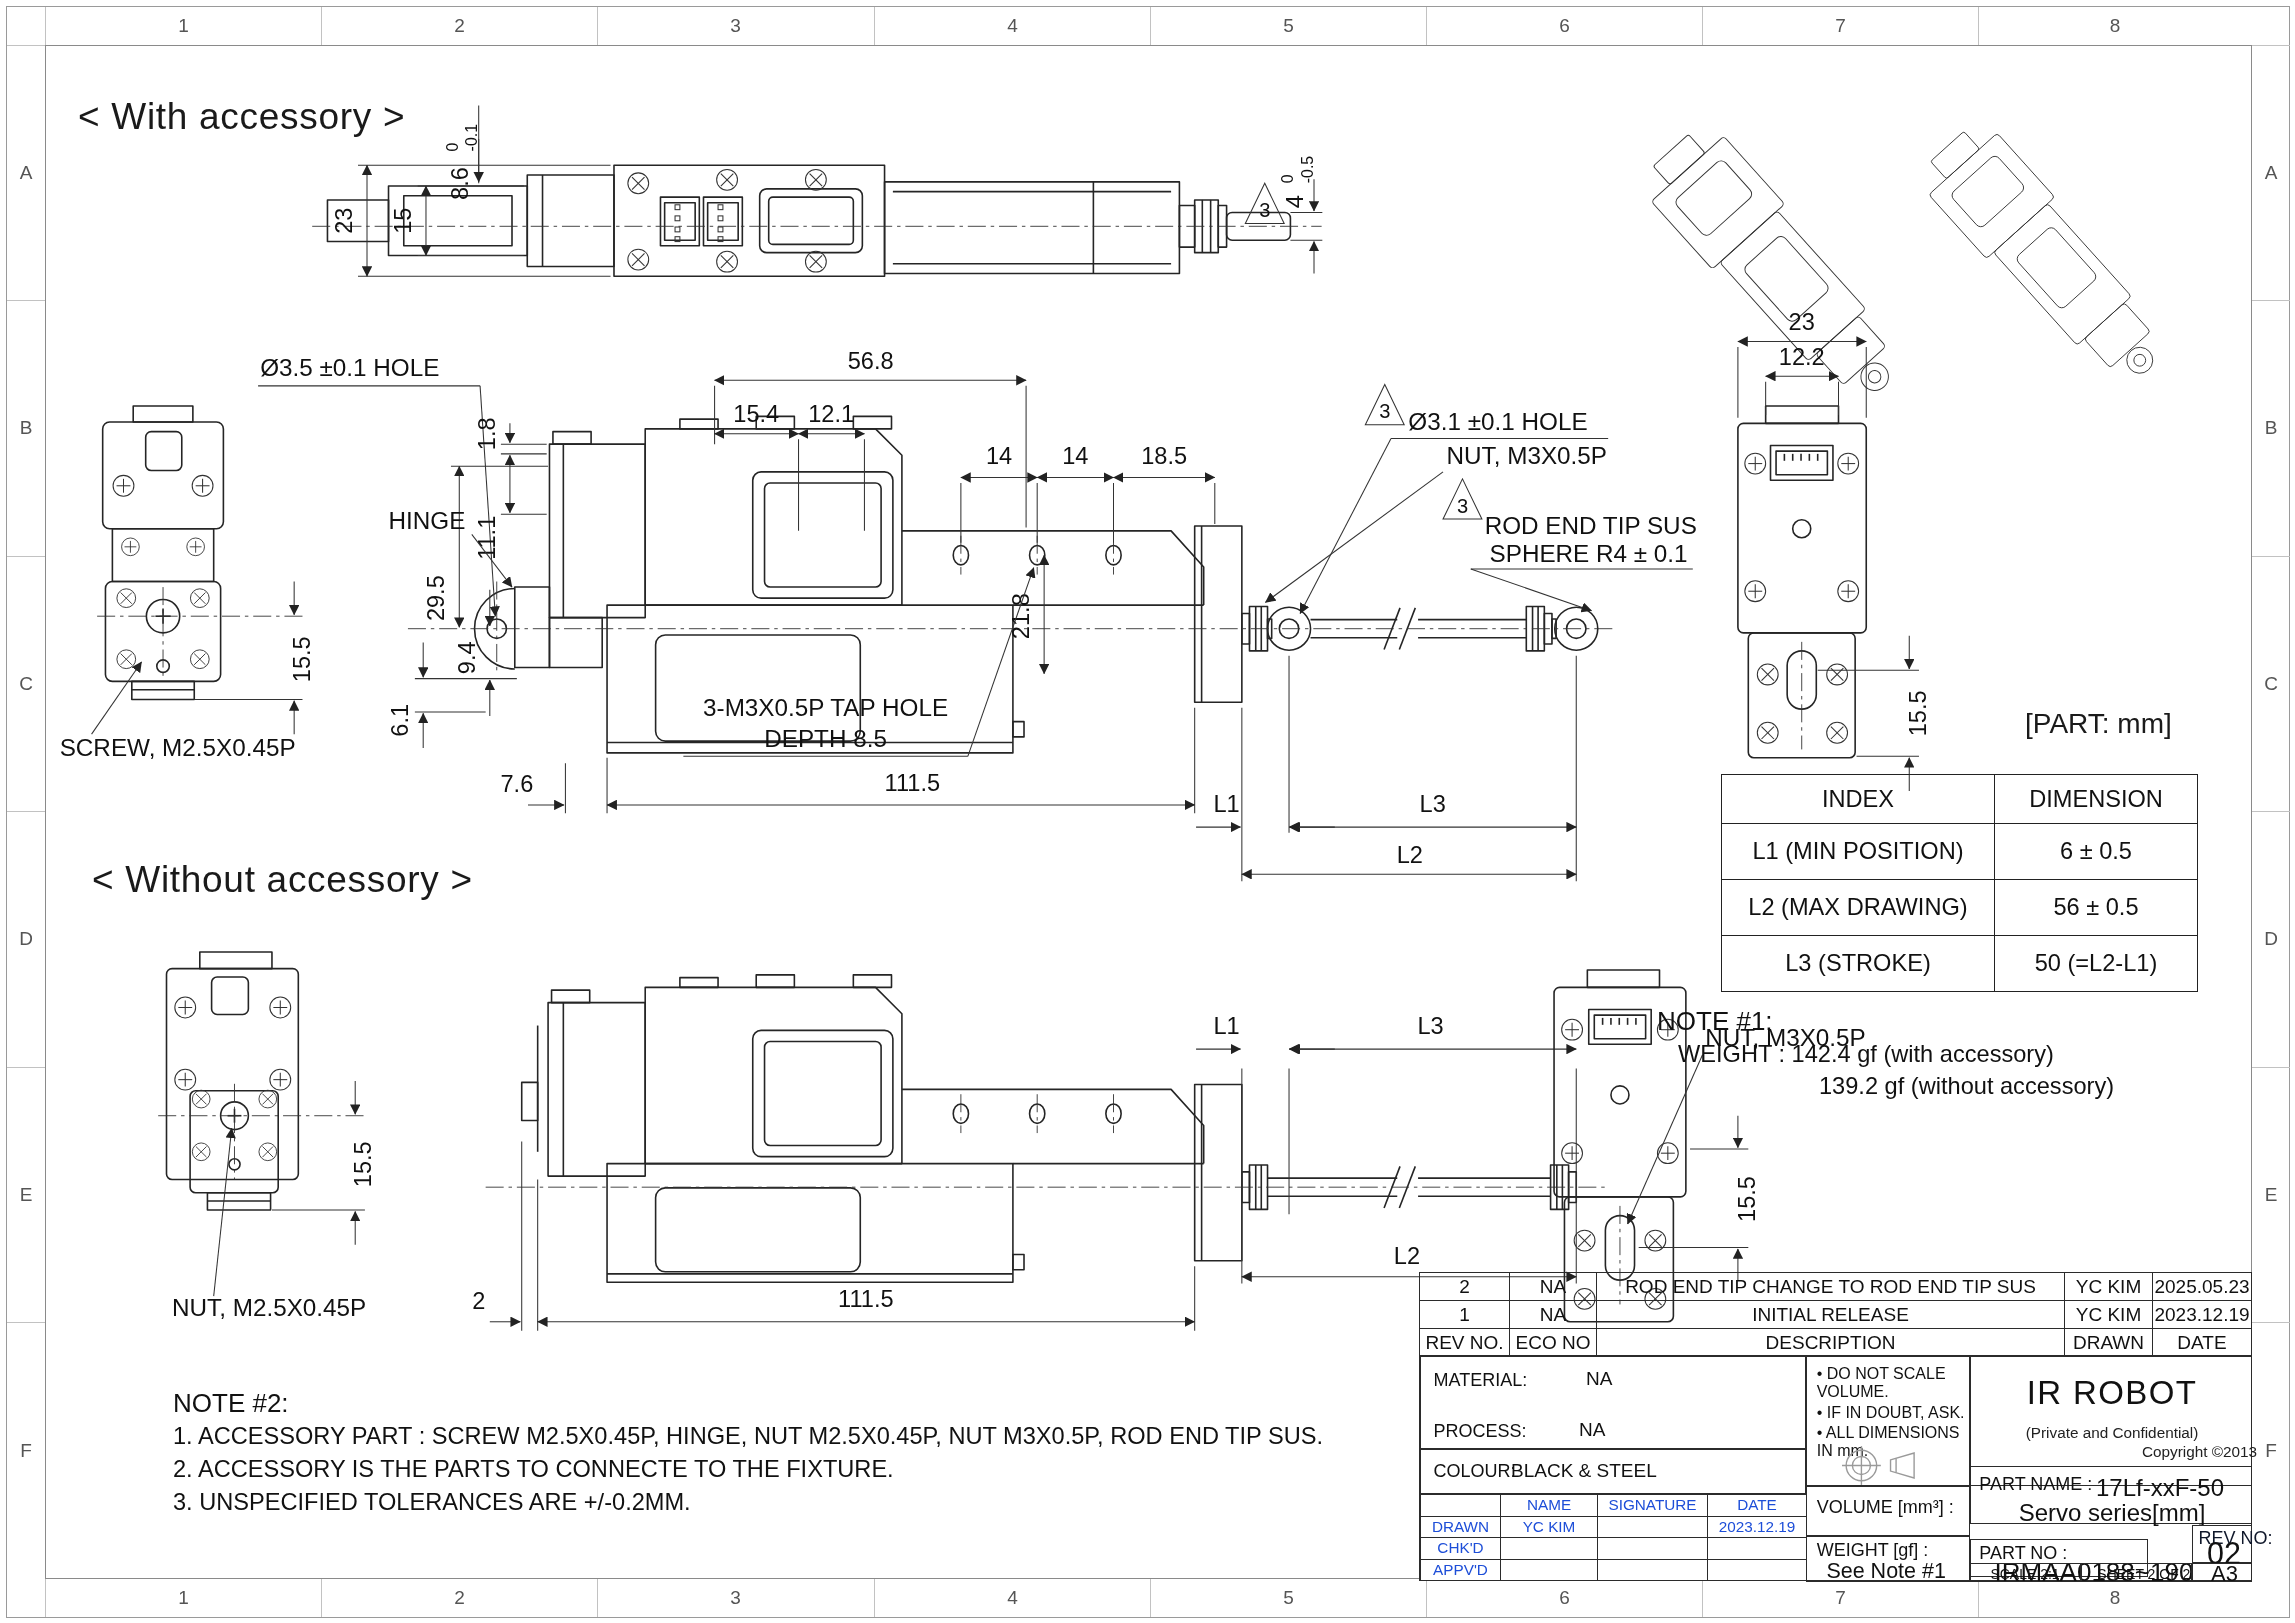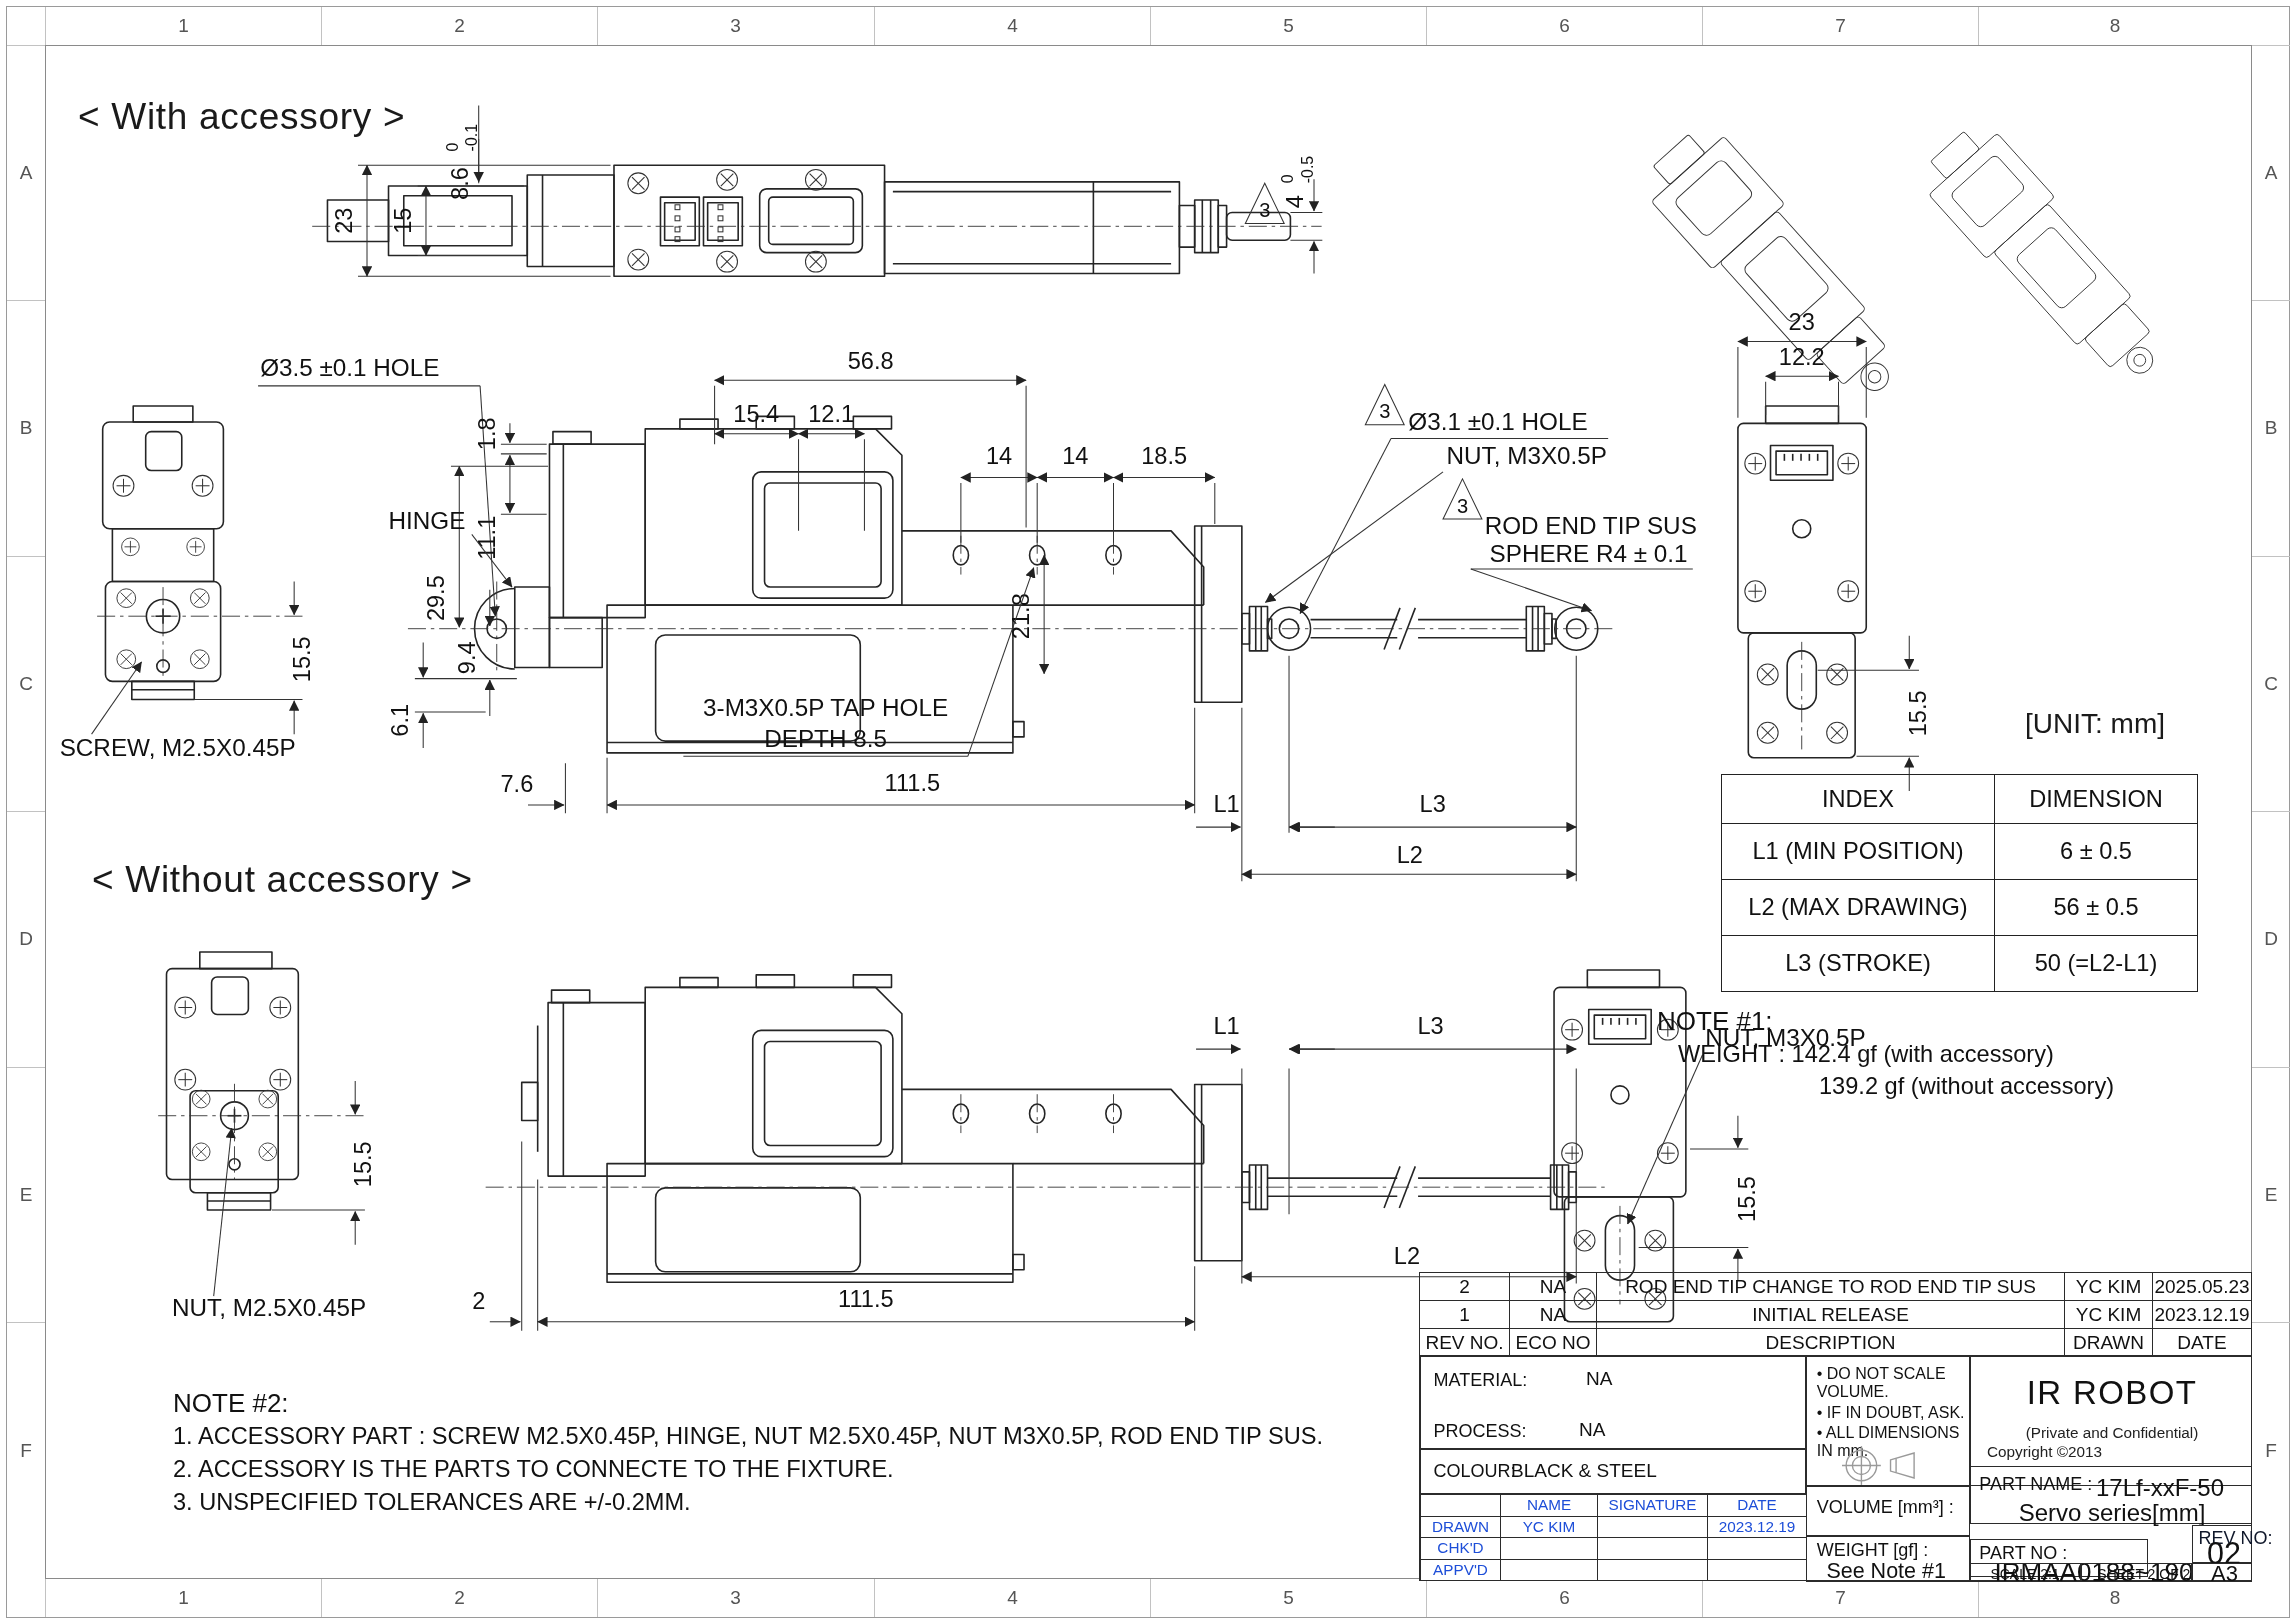--- a/index.html
+++ b/index.html
@@ -549,21 +549,21 @@
   <div class="gridcell gridrow" style="left:2252px;top:45px;width:38px;height:255px">A</div>
   <div class="gridcell gridrow" style="left:2252px;top:300px;width:38px;height:255px">B</div>
   <div class="gridcell gridrow" style="left:2252px;top:556px;width:38px;height:255px">C</div>
   <div class="gridcell gridrow" style="left:2252px;top:811px;width:38px;height:255px">D</div>
   <div class="gridcell gridrow" style="left:2252px;top:1067px;width:38px;height:255px">E</div>
   <div class="gridcell gridrow" style="left:2252px;top:1322px;width:38px;height:257px">F</div>
 </div>
 
 <div class="abs h-acc" style="left:78px;top:96px">&lt; With accessory &gt;</div>
 <div class="abs h-acc" style="left:92px;top:859px">&lt; Without accessory &gt;</div>
-<div class="abs unit" style="left:2025px;top:708px">[UNIT: mm]</div>
+<div class="abs unit" style="left:2025px;top:708px">[PART: mm]</div>
 
 <div>
   <div class="abs note-title" style="left:1657px;top:1006px">NOTE #1:</div>
   <div class="abs note-line" style="left:1678px;top:1041px">WEIGHT : 142.4 gf  (with accessory)</div>
   <div class="abs note-line" style="left:1819px;top:1073px">139.2 gf  (without accessory)</div>
 </div>
 
 <div>
   <div class="abs note-title" style="left:173px;top:1388px">NOTE #2:</div>
   <div class="abs note-line" style="left:173px;top:1423px">1. ACCESSORY PART :  SCREW M2.5X0.45P, HINGE, NUT M2.5X0.45P, NUT M3X0.5P, ROD END TIP SUS.</div>
@@ -695,21 +695,21 @@
     <span class="abs lab" style="left:9.7px;top:9.7px">VOLUME [mm³] :</span>
   </div>
   <div class="box" style="left:386px;top:180px;width:164px;height:46px">
     <span class="abs lab" style="left:9.7px;top:2.8px">WEIGHT [gf] :</span>
     <span class="abs" style="left:19.4px;top:22px;font-size:21.5px">See Note #1</span>
   </div>
 
   <div class="box" style="left:550px;top:0;width:282px;height:130px">
     <div class="abs company" style="left:0;top:16.7px;width:282px;text-align:center">IR ROBOT</div>
     <div class="abs conf" style="left:0;top:67px;width:282px;text-align:center">(Private and Confidential)</div>
-    <div class="abs conf" style="left:16px;top:86px;width:282px;text-align:left">Copyright ©2013</div>
+    <div class="abs conf" style="left:4px;top:86px;width:282px;text-align:right">Copyright ©2013</div>
   </div>
   <div class="box" style="left:550px;top:110px;width:282px;height:58px">
     <span class="abs lab" style="left:8.3px;top:7px">PART NAME :</span>
     <span class="abs pn1" style="left:125px;top:7px">17Lf-xxF-50</span>
     <span class="abs pn2" style="left:0;top:32px;width:282px;text-align:center">Servo series[mm]</span>
   </div>
   <div class="box" style="left:550px;top:183px;width:178px;height:38px">
     <span class="abs lab" style="left:8.3px;top:2.8px">PART NO :</span>
     <span class="abs pno" style="left:23.6px;top:16.7px">IRMAA0188~190</span>
   </div>

